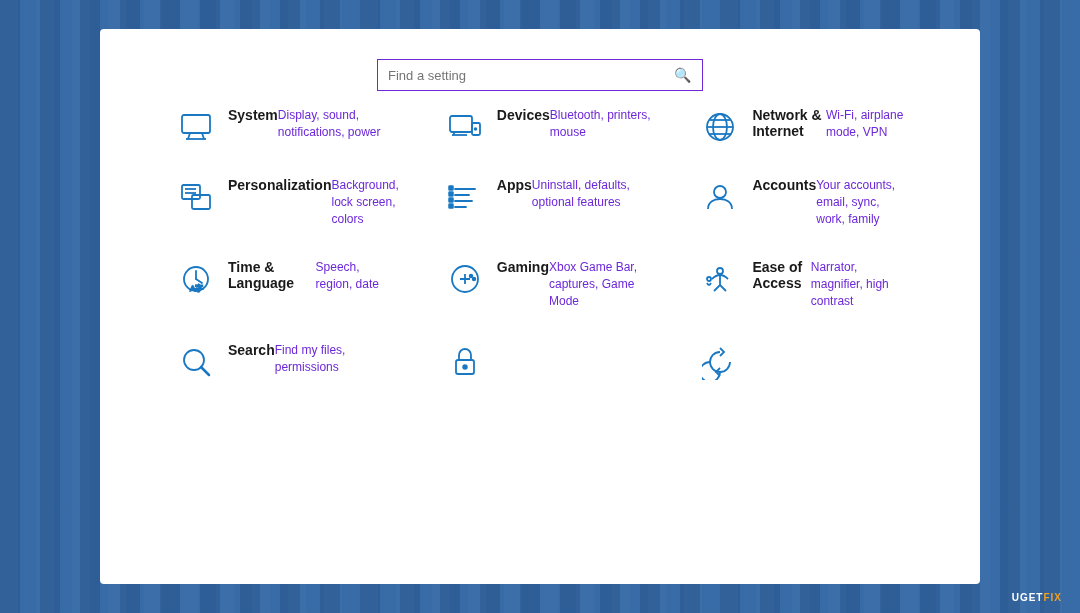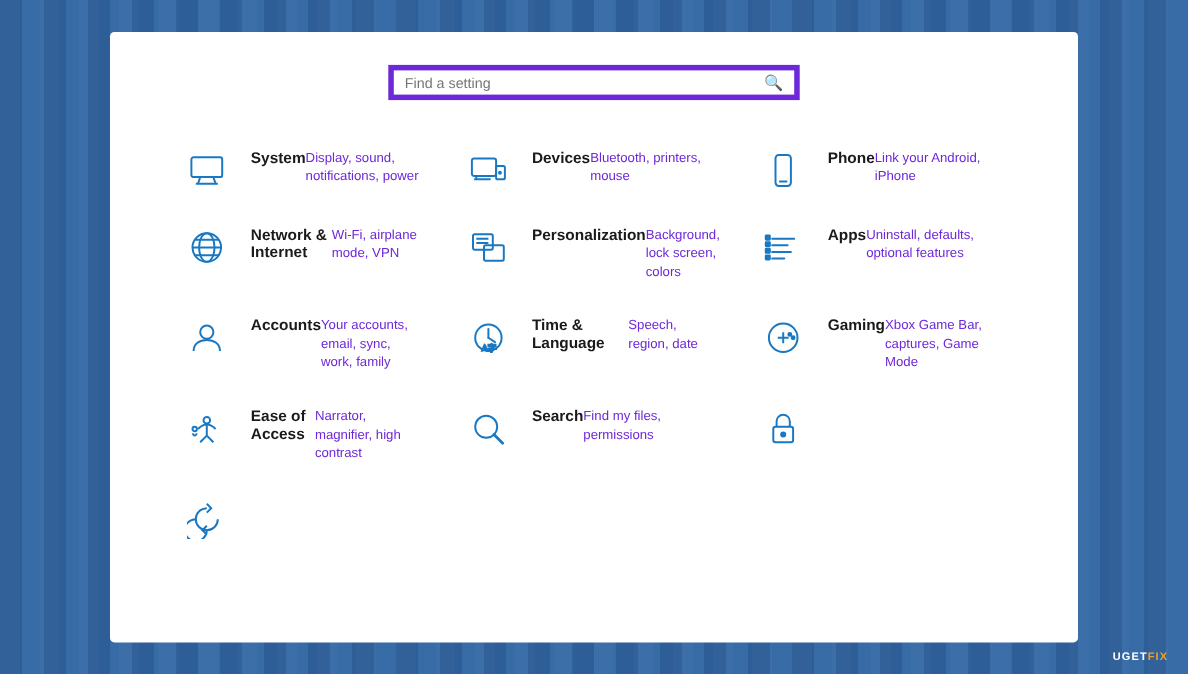--- a/index.html
+++ b/index.html
@@ -38,25 +38,24 @@
       height: 555px;
       border-radius: 4px;
       padding: 30px 50px 30px 50px;
       display: flex;
       flex-direction: column;
       align-items: center;
     }
     .search-bar {
       display: flex;
       align-items: center;
-      border: 5px solid #6d28d9;
-      width: 374px;
+      border: 1px solid #6d28d9;
+      width: 326px;
       height: 32px;
       padding: 0 10px;
-      margin-bottom: 28px;
       background: #fff;
     }
     .search-bar input {
       border: none;
       outline: none;
       flex: 1;
       font-size: 13px;
       color: #555;
       background: transparent;
     }
@@ -75,21 +74,21 @@
       align-items: flex-start;
       padding: 16px 20px;
       cursor: pointer;
       gap: 14px;
     }
     .icon-area {
       width: 44px;
       flex-shrink: 0;
       display: flex;
       align-items: center;
-      justify-content: flex-start;
+      justify-content: flex-end;
       margin-top: 2px;
     }
     .icon-area svg {
       width: 36px;
       height: 36px;
       fill: none;
       stroke: #1a78c2;
       stroke-width: 1.5;
     }
     .text-area {
@@ -157,32 +156,20 @@
           </svg>
         </div>
         <div class="text-area">
           <div class="setting-title">Devices</div>
           <div class="setting-desc">Bluetooth, printers, mouse</div>
         </div>
       </div>
       <div class="setting-item">
         <div class="icon-area">
           <svg viewBox="0 0 36 36">
-            <rect x="11" y="4" width="14" height="28" rx="3" stroke="#1a78c2" stroke-width="1.8"></rect>
-            <line x1="15" y1="28" x2="21" y2="28" stroke="#1a78c2" stroke-width="1.8" stroke-linecap="round"></line>
-          </svg>
-        </div>
-        <div class="text-area">
-          <div class="setting-title">Phone</div>
-          <div class="setting-desc">Link your Android, iPhone</div>
-        </div>
-      </div>
-      <div class="setting-item">
-        <div class="icon-area">
-          <svg viewBox="0 0 36 36">
             <circle cx="18" cy="18" r="13" stroke="#1a78c2" stroke-width="1.8"></circle>
             <ellipse cx="18" cy="18" rx="7" ry="13" stroke="#1a78c2" stroke-width="1.8"></ellipse>
             <line x1="5" y1="18" x2="31" y2="18" stroke="#1a78c2" stroke-width="1.8"></line>
             <line x1="7" y1="11" x2="29" y2="11" stroke="#1a78c2" stroke-width="1.8"></line>
             <line x1="7" y1="25" x2="29" y2="25" stroke="#1a78c2" stroke-width="1.8"></line>
           </svg>
         </div>
         <div class="text-area">
           <div class="setting-title">Network &amp; Internet</div>
           <div class="setting-desc">Wi-Fi, airplane mode, VPN</div>

